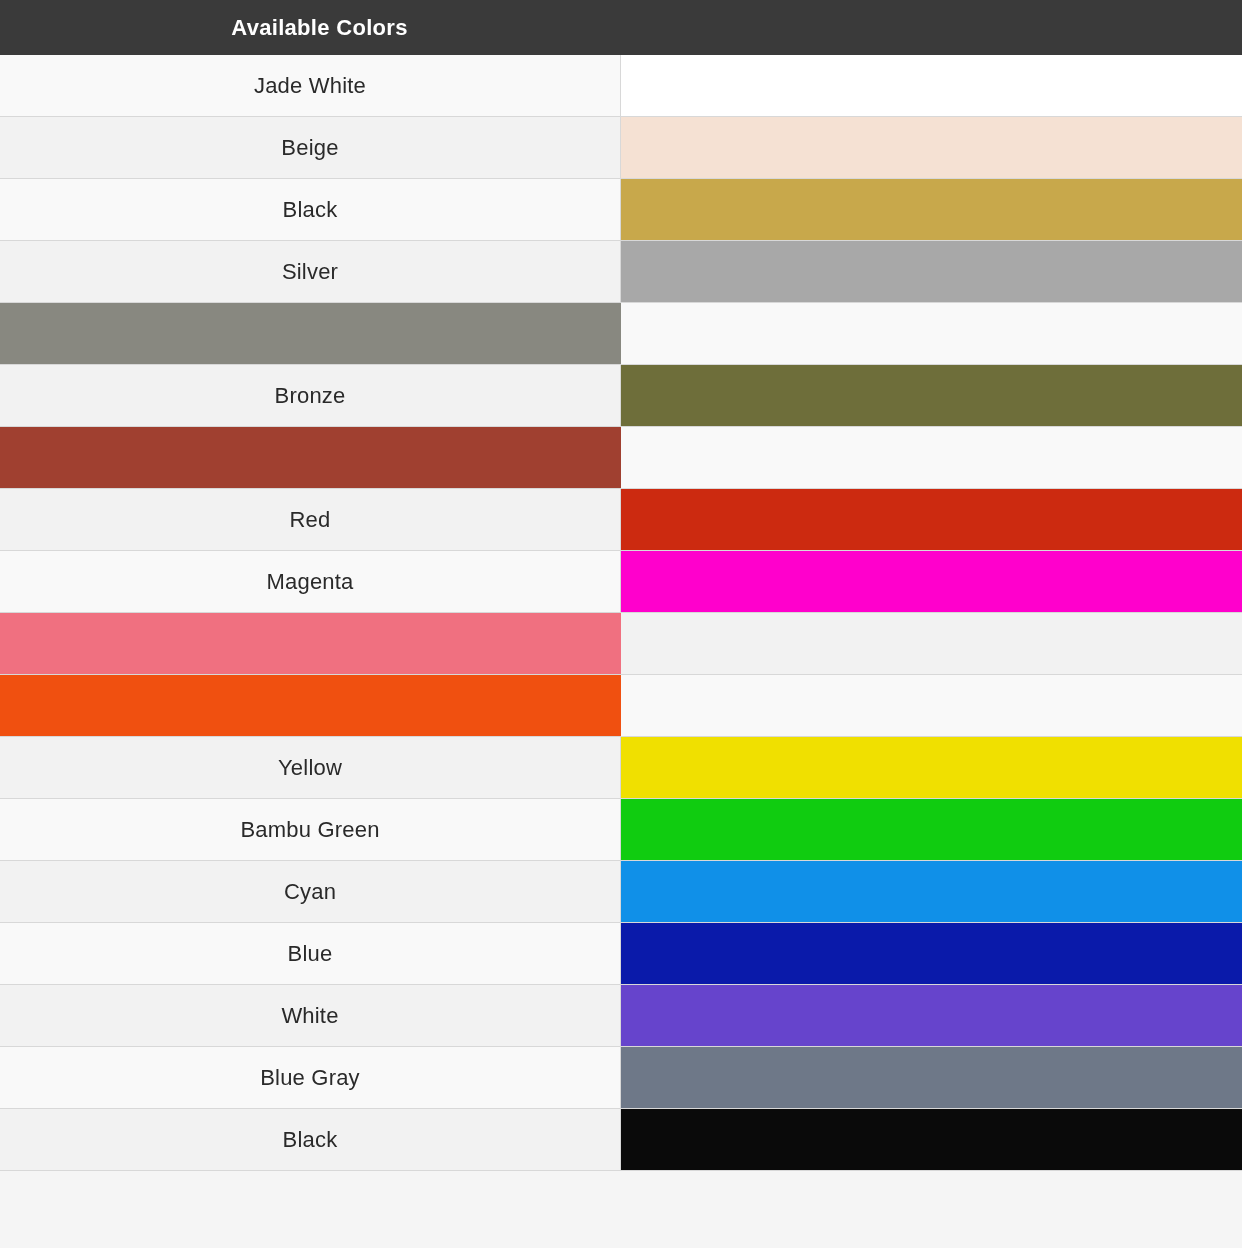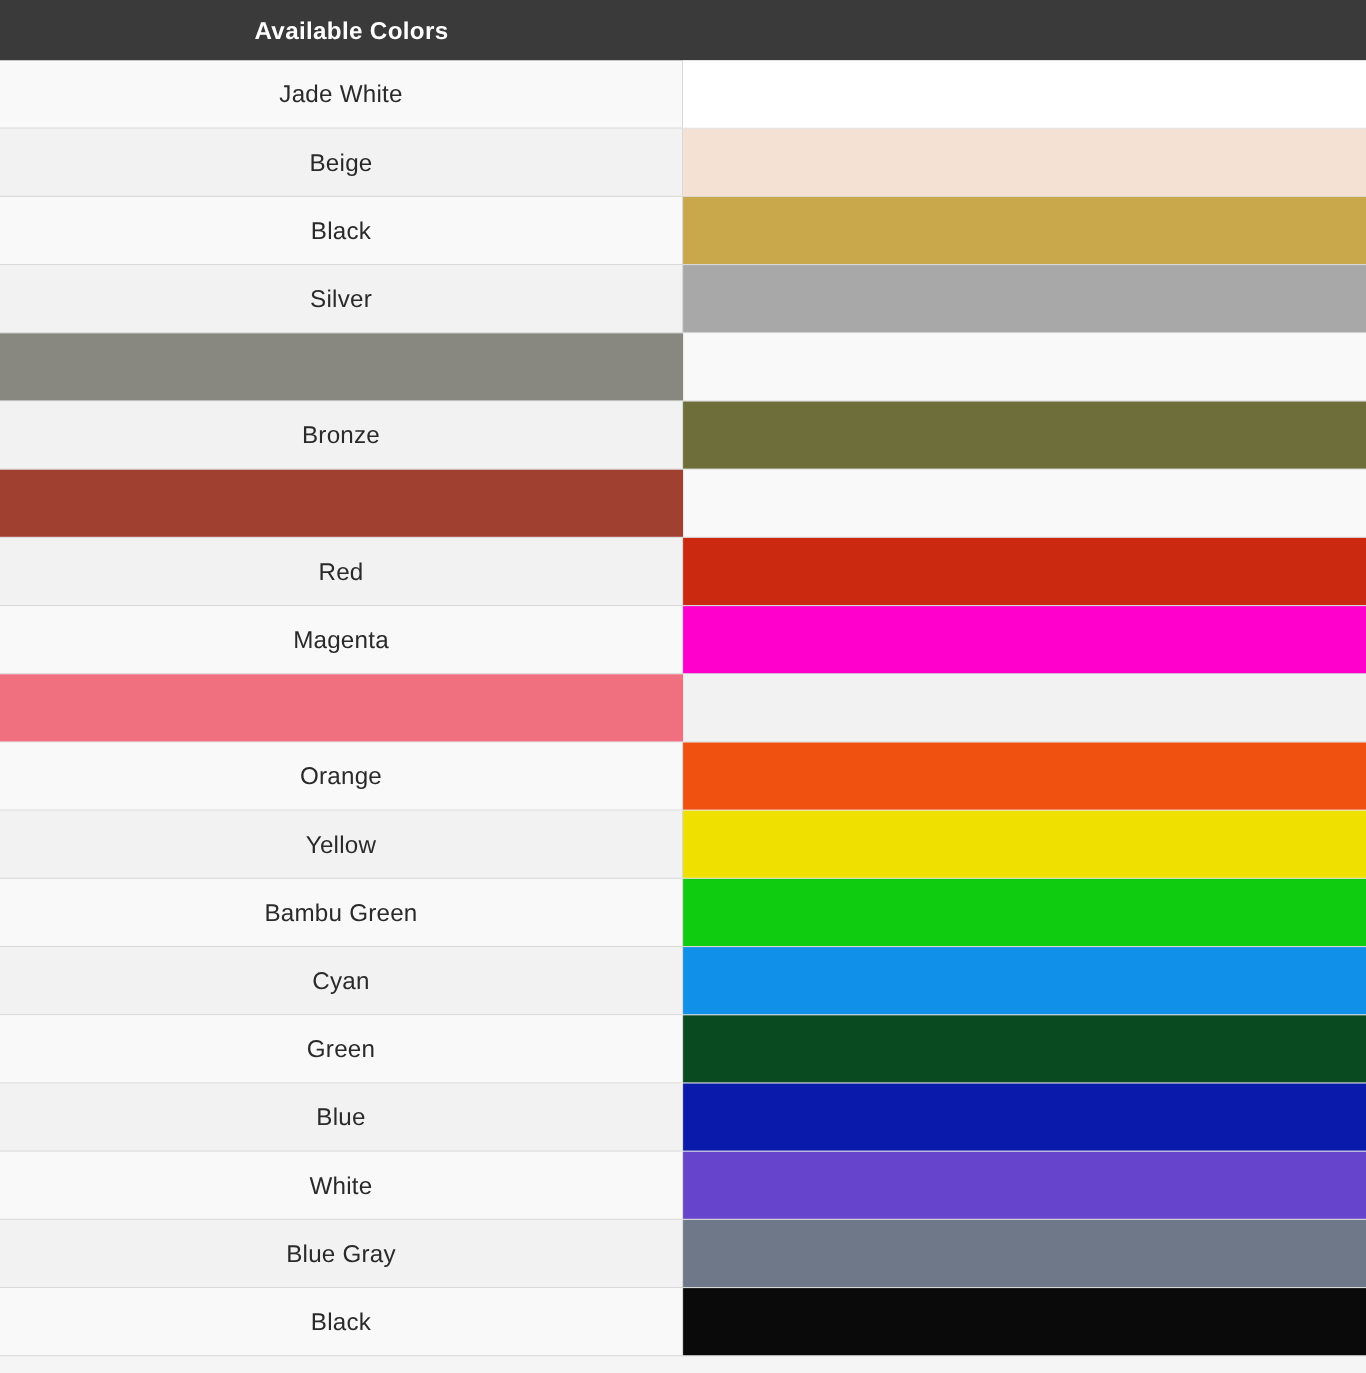--- a/index.html
+++ b/index.html
@@ -161,23 +161,20 @@
         <div class="color-swatch-cell">
           <div class="color-swatch" style="background-color: rgb(255, 0, 204);"></div>
         </div>
       </div>
       <div class="color-row">
         <div class="color-swatch-cell">
           <div class="color-swatch" style="background-color: rgb(240, 112, 128);"></div>
         </div>
       </div>
       <div class="color-row">
-        <div class="color-name-cell">
-          <span class="color-name-text">Orange</span>
-        </div>
         <div class="color-swatch-cell">
           <div class="color-swatch" style="background-color: rgb(240, 80, 16);"></div>
         </div>
       </div>
       <div class="color-row">
         <div class="color-name-cell">
           <span class="color-name-text">Yellow</span>
         </div>
         <div class="color-swatch-cell">
           <div class="color-swatch" style="background-color: rgb(240, 224, 0);"></div>
@@ -190,28 +187,20 @@
         <div class="color-swatch-cell">
           <div class="color-swatch" style="background-color: rgb(16, 204, 16);"></div>
         </div>
       </div>
       <div class="color-row">
         <div class="color-name-cell">
           <span class="color-name-text">Cyan</span>
         </div>
         <div class="color-swatch-cell">
           <div class="color-swatch" style="background-color: rgb(16, 144, 232);"></div>
-        </div>
-      </div>
-      <div class="color-row">
-        <div class="color-name-cell">
-          <span class="color-name-text">Green</span>
-        </div>
-        <div class="color-swatch-cell">
-          <div class="color-swatch" style="background-color: rgb(10, 74, 32);"></div>
         </div>
       </div>
       <div class="color-row">
         <div class="color-name-cell">
           <span class="color-name-text">Blue</span>
         </div>
         <div class="color-swatch-cell">
           <div class="color-swatch" style="background-color: rgb(10, 26, 170);"></div>
         </div>
       </div>

